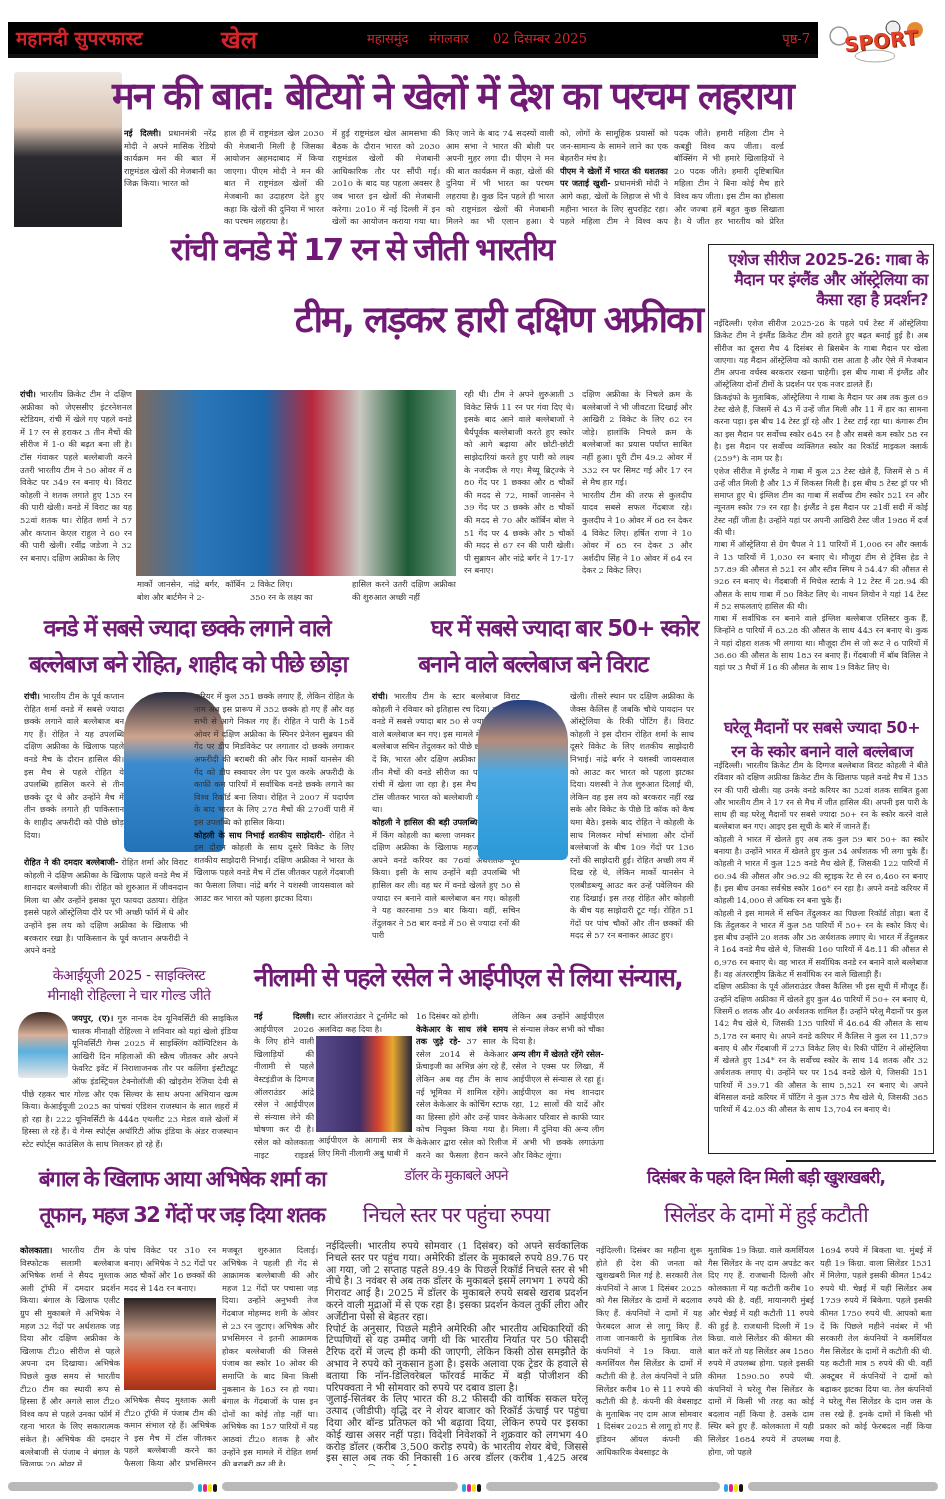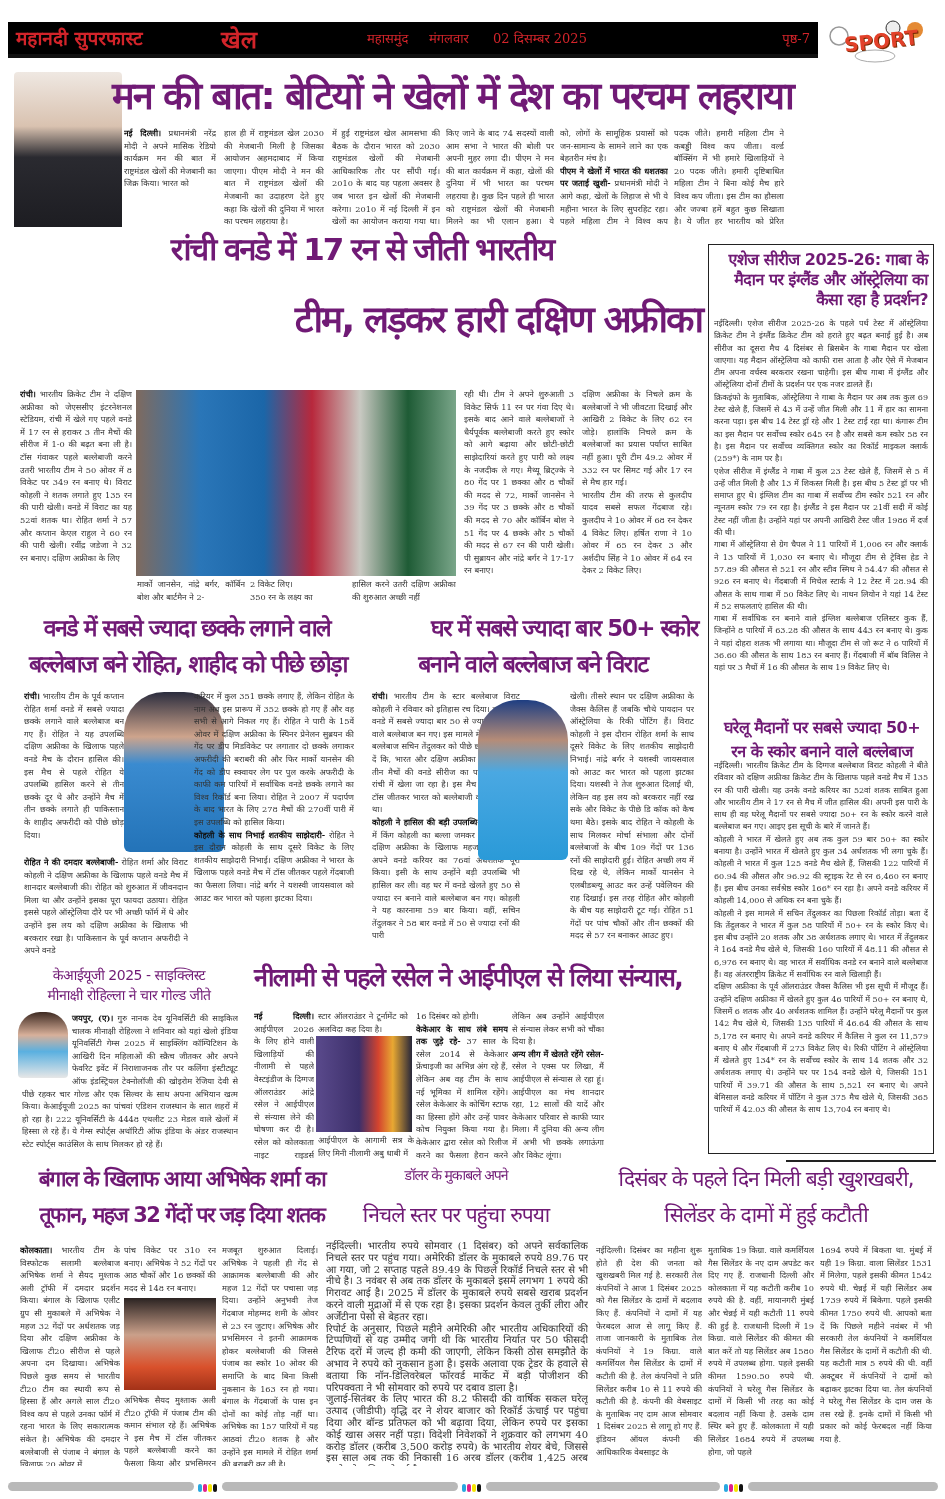--- a/index.html
+++ b/index.html
@@ -147,21 +147,21 @@
 
 <div class="abs head" style="left:328px;top:1168px;width:256px;font-size:14px;text-align:center;font-weight:normal;white-space:nowrap;letter-spacing:-1px">डॉलर के मुकाबले अपने</div>
 <div class="abs head" style="left:328px;top:1204px;width:256px;font-size:21px;text-align:center;font-weight:normal;white-space:nowrap;letter-spacing:-1px">निचले स्तर पर पहुंचा रुपया</div>
 <div class="abs body-txt" style="left:326px;top:1240px;width:262px;height:226px;font-size:10px;line-height:11.8px">
   <p>नईदिल्ली। भारतीय रुपये सोमवार (1 दिसंबर) को अपने सर्वकालिक निचले स्तर पर पहुंच गया। अमेरिकी डॉलर के मुकाबले रुपये 89.76 पर आ गया, जो 2 सप्ताह पहले 89.49 के पिछले रिकॉर्ड निचले स्तर से भी नीचे है। 3 नवंबर से अब तक डॉलर के मुकाबले इसमें लगभग 1 रुपये की गिरावट आई है। 2025 में डॉलर के मुकाबले रुपये सबसे खराब प्रदर्शन करने वाली मुद्राओं में से एक रहा है। इसका प्रदर्शन केवल तुर्की लीरा और अर्जेंटीना पेसो से बेहतर रहा।</p>
     <p>रिपोर्ट के अनुसार, पिछले महीने अमेरिकी और भारतीय अधिकारियों की टिप्पणियों से यह उम्मीद जगी थी कि भारतीय निर्यात पर 50 फीसदी टैरिफ दरों में जल्द ही कमी की जाएगी, लेकिन किसी ठोस समझौते के अभाव ने रुपये को नुकसान हुआ है। इसके अलावा एक ट्रेडर के हवाले से बताया कि नॉन-डिलिवरेबल फॉरवर्ड मार्केट में बड़ी पोजीशन की परिपक्वता ने भी सोमवार को रुपये पर दबाव डाला है।</p>
     <p>जुलाई-सितंबर के लिए भारत की 8.2 फीसदी की वार्षिक सकल घरेलू उत्पाद (जीडीपी) वृद्धि दर ने शेयर बाजार को रिकॉर्ड ऊंचाई पर पहुंचा दिया और बॉन्ड प्रतिफल को भी बढ़ावा दिया, लेकिन रुपये पर इसका कोई खास असर नहीं पड़ा। विदेशी निवेशकों ने शुक्रवार को लगभग 40 करोड़ डॉलर (करीब 3,500 करोड़ रुपये) के भारतीय शेयर बेचे, जिससे इस साल अब तक की निकासी 16 अरब डॉलर (करीब 1,425 अरब रुपये) से अधिक हो गई है।</p>
 </div>
 
 <div class="abs rule" style="left:786px;top:1160px;width:150px;height:2px"></div>
-<div class="abs head" style="left:596px;top:1168px;width:340px;font-size:21px;text-align:center;font-weight:normal;white-space:nowrap;letter-spacing:-1px">दिसंबर के पहले दिन मिली बड़ी खुशखबरी,</div>
+<div class="abs head" style="left:596px;top:1168px;width:340px;font-size:17px;text-align:center;font-weight:bold;white-space:nowrap;letter-spacing:-1px">दिसंबर के पहले दिन मिली बड़ी खुशखबरी,</div>
 <div class="abs head" style="left:596px;top:1204px;width:340px;font-size:21px;text-align:center;font-weight:normal;white-space:nowrap;letter-spacing:-1px">सिलेंडर के दामों में हुई कटौती</div>
 <div class="abs body-txt" style="left:596px;top:1244px;width:106px;height:222px">नईदिल्ली। दिसंबर का महीना शुरू होते ही देश की जनता को खुशखबरी मिल गई है. सरकारी तेल कंपनियों ने आज 1 दिसंबर 2025 को गैस सिलेंडर के दामों में बदलाव किए हैं. कंपनियों ने दामों में यह फेरबदल आज से लागू किए हैं. ताजा जानकारी के मुताबिक तेल कंपनियों ने 19 किग्रा. वाले कमर्शियल गैस सिलेंडर के दामों में कटौती की है. तेल कंपनियों ने प्रति सिलेंडर करीब 10 से 11 रुपये की कटौती की है. कंपनी की वेबसाइट के मुताबिक नए दाम आज सोमवार 1 दिसंबर 2025 से लागू हो गए हैं. इंडियन ऑयल कंपनी की आधिकारिक वेबसाइट के</div>
 <div class="abs body-txt" style="left:708px;top:1244px;width:106px;height:222px">मुताबिक 19 किग्रा. वाले कमर्शियल गैस सिलेंडर के नए दाम अपडेट कर दिए गए हैं. राजधानी दिल्ली और कोलकाता में यह कटौती करीब 10 रुपये की है. वहीं, मायानगरी मुंबई और चेन्नई में यही कटौती 11 रुपये की हुई है. राजधानी दिल्ली में 19 किग्रा. वाले सिलेंडर की कीमत की बात करें तो यह सिलेंडर अब 1580 रुपये में उपलब्ध होगा. पहले इसकी कीमत 1590.50 रुपये थी. कंपनियों ने घरेलू गैस सिलेंडर के दामों में किसी भी तरह का कोई बदलाव नहीं किया है. उसके दाम स्थिर बने हुए हैं. कोलकाता में यही सिलेंडर 1684 रुपये में उपलब्ध होगा, जो पहले</div>
 <div class="abs body-txt" style="left:820px;top:1244px;width:112px;height:222px">1694 रुपये में बिकता था. मुंबई में यही 19 किग्रा. वाला सिलेंडर 1531 में मिलेगा, पहले इसकी कीमत 1542 रुपये थी. चेन्नई में यही सिलेंडर अब 1739 रुपये में बिकेगा. पहले इसकी कीमत 1750 रुपये थी. आपको बता दें कि पिछले महीने नवंबर में भी सरकारी तेल कंपनियों ने कमर्शियल गैस सिलेंडर के दामों में कटौती की थी. यह कटौती मात्र 5 रुपये की थी. वहीं अक्टूबर में कंपनियों ने दामों को बढ़ाकर झटका दिया था. तेल कंपनियों ने घरेलू गैस सिलेंडर के दाम जस के तस रखे हैं. इनके दामों में किसी भी प्रकार को कोई फेरबदल नहीं किया गया है.</div>
 
 <div class="abs" style="left:8px;top:1481px;width:930px;height:10px;display:flex;align-items:center;gap:4px">
   <div class="footer-bar" style="width:186px"></div>
   <div><span class="dot" style="background:#29a8e0"></span><span class="dot" style="background:#e0218a"></span><span class="dot" style="background:#f5e400"></span><span class="dot" style="background:#111"></span></div>
   <div class="footer-bar" style="width:236px"></div>
   <div><span class="dot" style="background:#29a8e0"></span><span class="dot" style="background:#e0218a"></span><span class="dot" style="background:#f5e400"></span><span class="dot" style="background:#111"></span></div>

